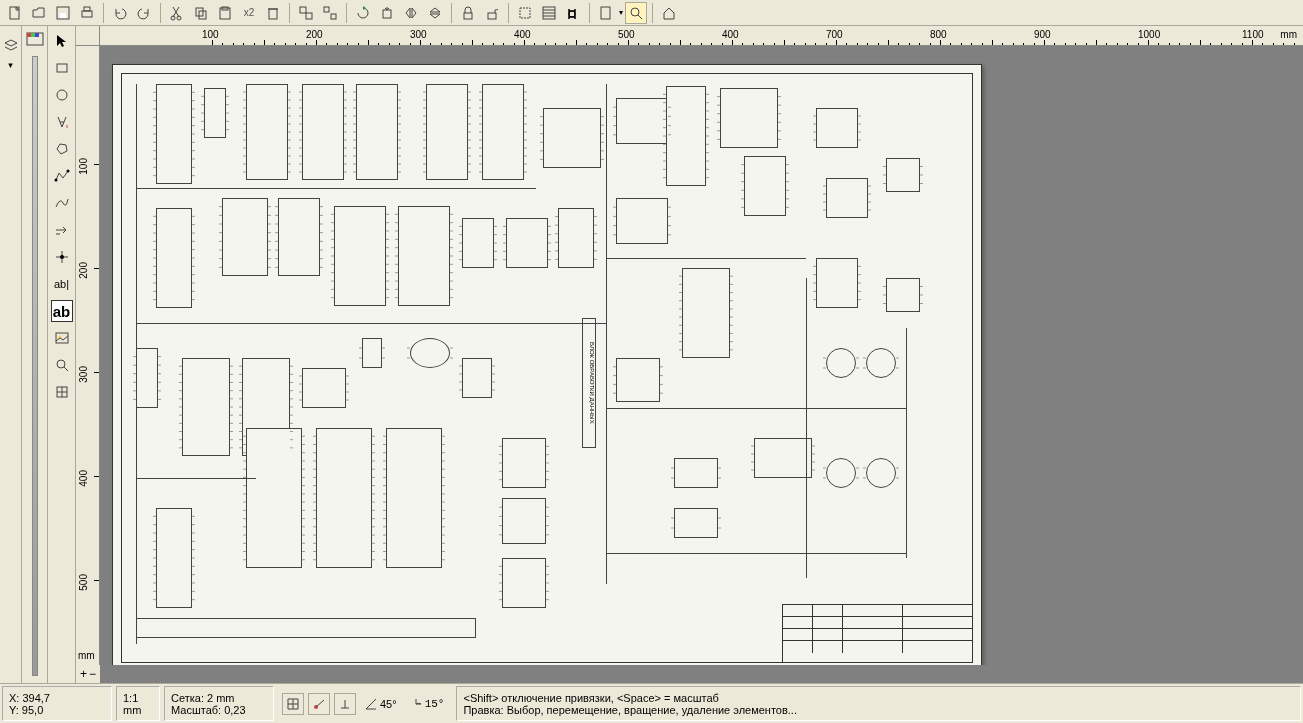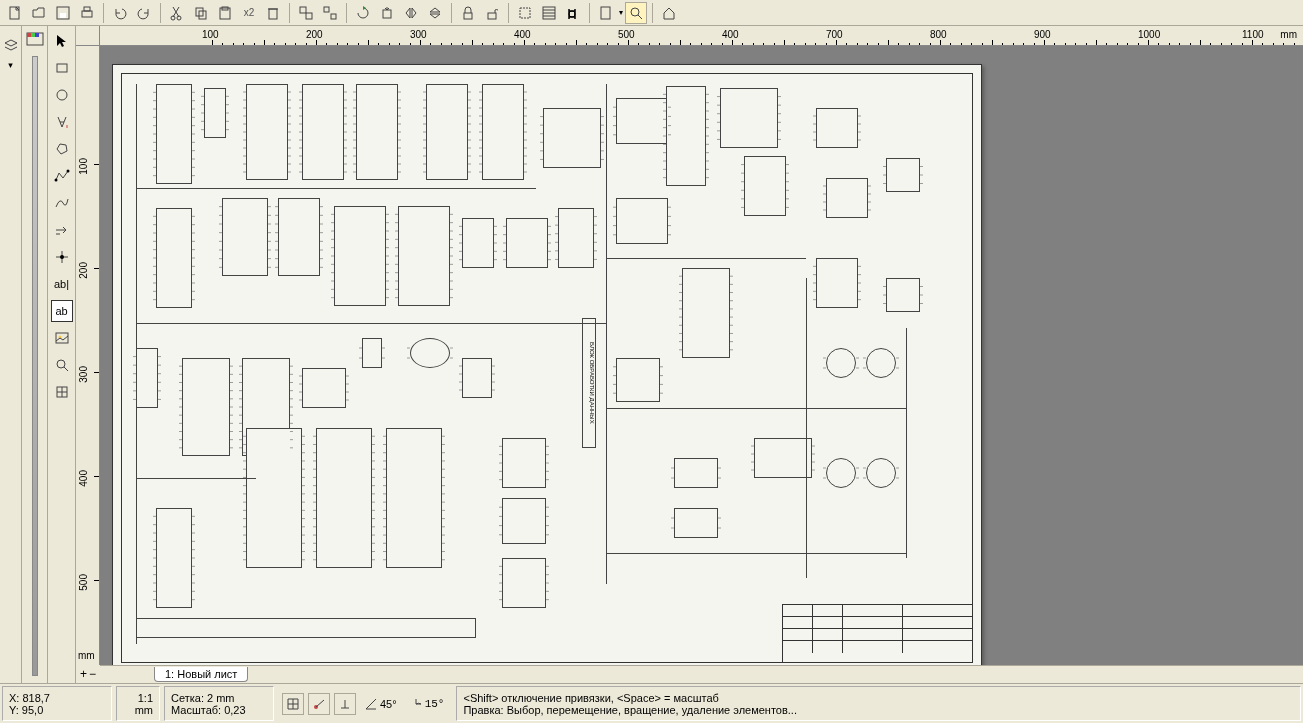--- a/index.html
+++ b/index.html
@@ -290,21 +290,21 @@
           <path d="M2 12 L6 12" class="ic"></path>
         </svg>
       </span>
     <span class="tpbtn">
         <svg width="16" height="16">
           <path d="M8 2 L8 14 M2 8 L14 8" class="ic"></path>
           <circle cx="8" cy="8" r="2" fill="#000"></circle>
         </svg>
       </span>
     <span class="tpbtn" style="font-size:11px;font-weight:normal;">ab|</span>
-    <span class="tpbtn" style="font-size:11px;font-weight:normal;border:1px solid #333;background:#fff;">ab</span>
+    <span class="tpbtn" style="font-size:15px;font-weight:bold;border:1px solid #333;background:#fff;">ab</span>
     <span class="tpbtn">
         <svg width="16" height="16">
           <rect x="2" y="3" width="12" height="10" class="ic"></rect>
           <circle cx="6" cy="7" r="1.5" fill="#fc4"></circle>
           <path d="M2 11 L6 8 L9 10 L14 6" class="ic" stroke="#3a8a3a"></path>
         </svg>
       </span>
     <span class="tpbtn">
         <svg width="16" height="16">
           <circle cx="7" cy="7" r="4" class="ic"></circle>
@@ -1218,33 +1218,29 @@
           </div>
         </div>
       </div>
     </div>
 
     <div class="bottomctrl">
       <span style="cursor:pointer;">+</span>
       <span style="cursor:pointer;">−</span>
     </div>
 
-    <div class="tabbar">
-      <span style="width:50px;"></span>
-      <div class="tab">1: Новый лист</div>
-    </div>
   </div>
 </div>
 
 <div class="statusbar">
   <div class="status-cell" style="width:110px;">
-    <span>X: 818,7</span>
+    <span>X: 394,7</span>
     <span>Y: 95,0</span>
   </div>
-  <div class="status-cell" style="width:44px;text-align:right;">
+  <div class="status-cell" style="width:44px;text-align:left;">
     <span>1:1</span>
     <span>mm</span>
   </div>
   <div class="status-cell" style="width:110px;">
     <span>Сетка: 2 mm</span>
     <span>Масштаб:  0,23</span>
   </div>
   <div class="status-btns">
     <span class="sbtn">
         <svg width="14" height="14">

